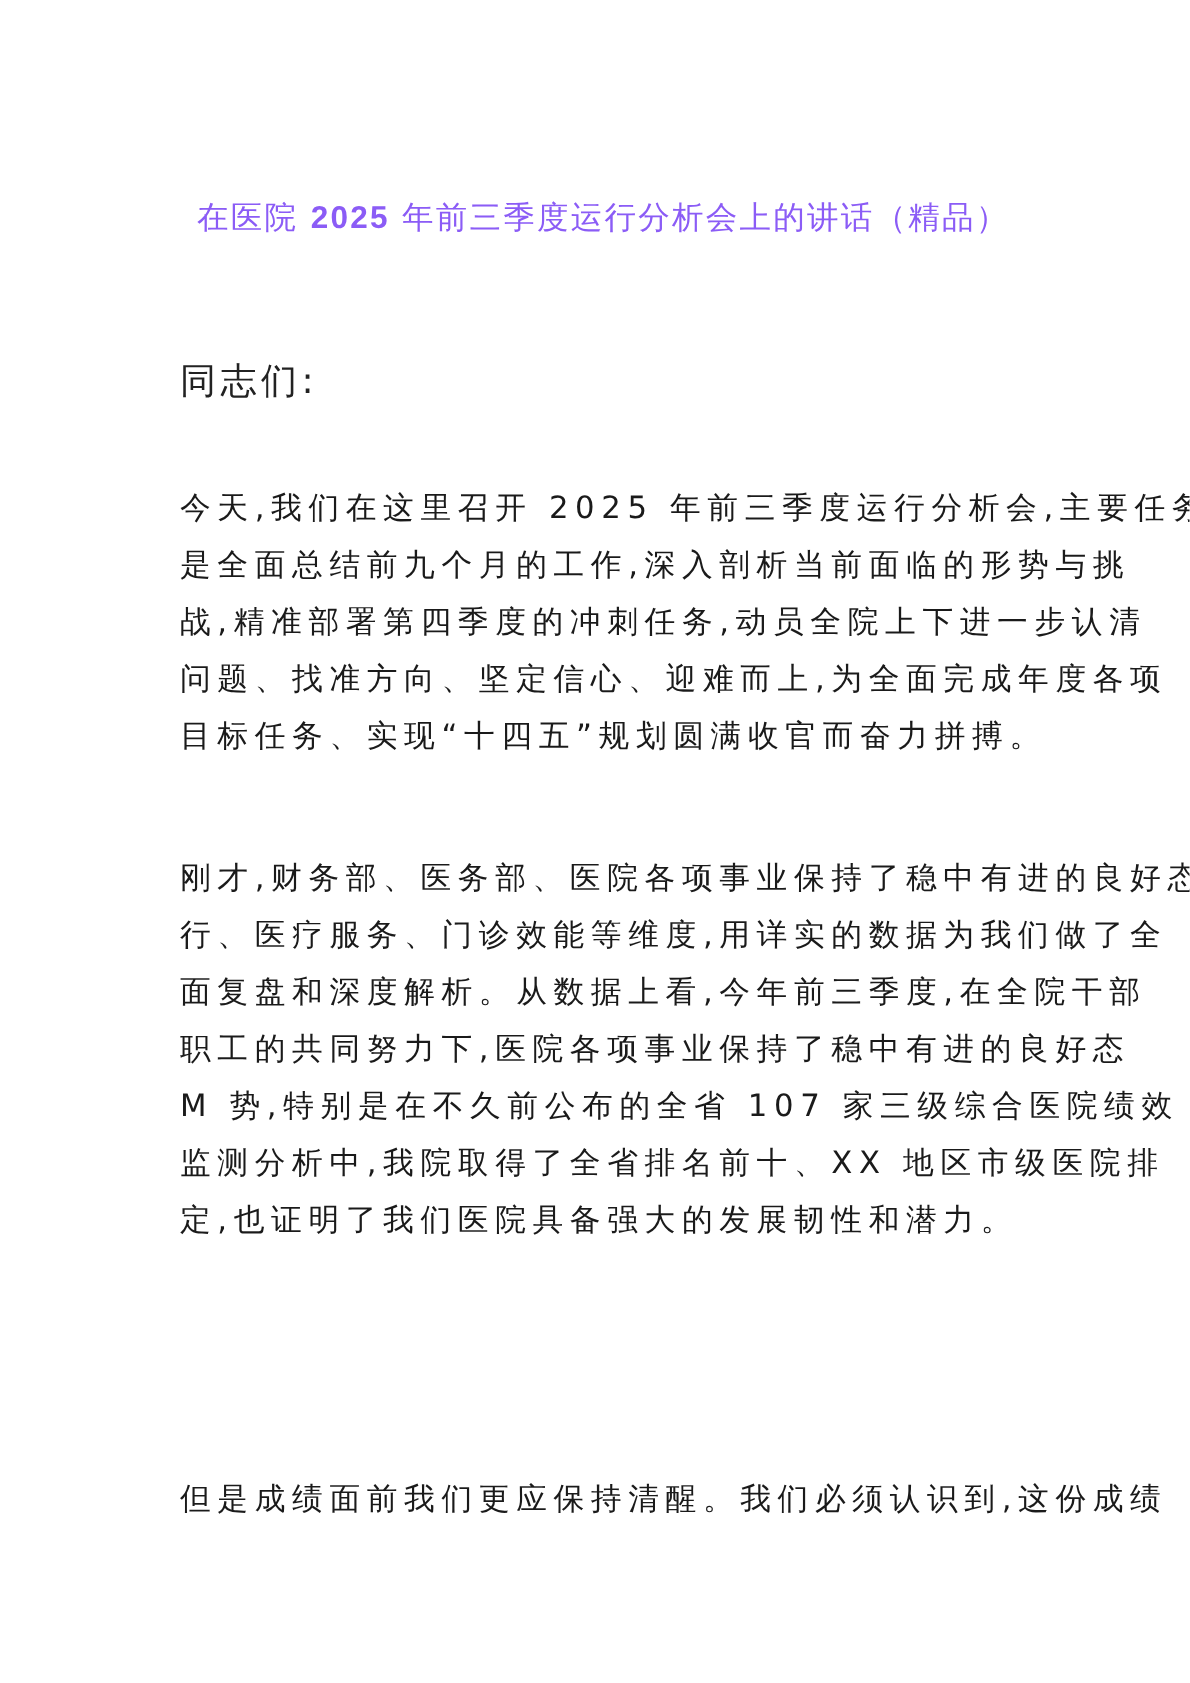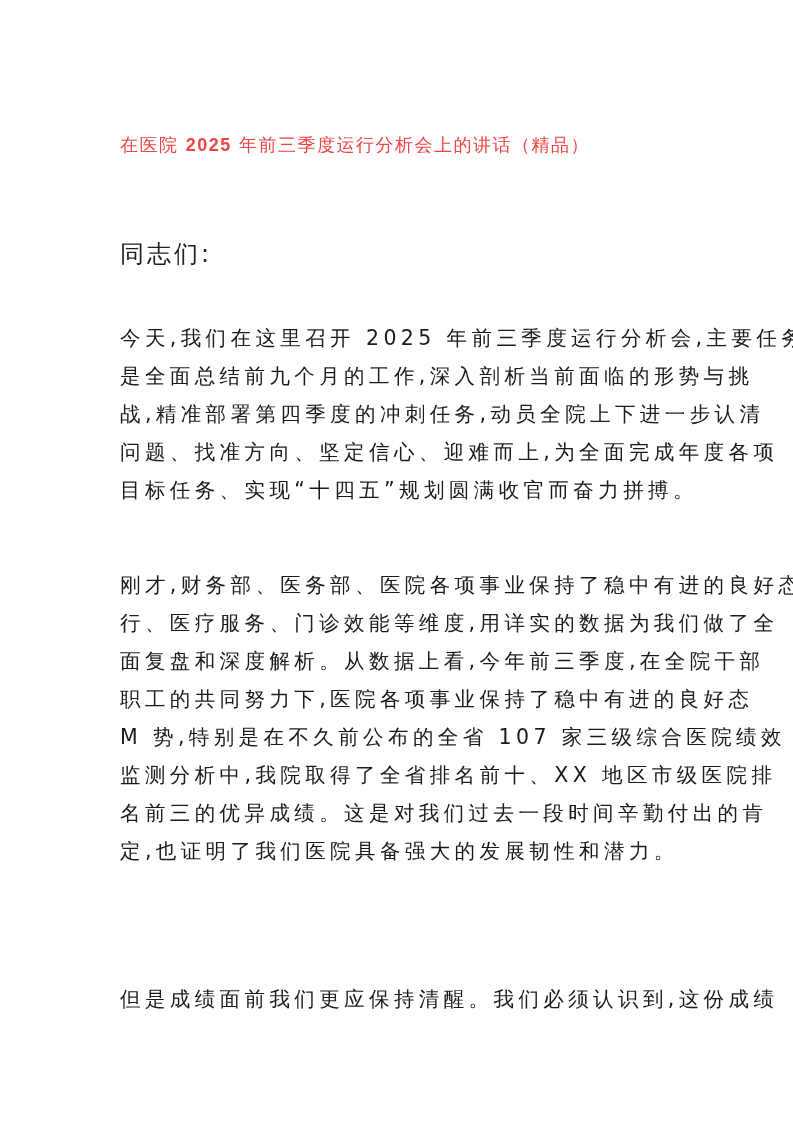--- a/index.html
+++ b/index.html
@@ -1,21 +1,21 @@
 <!DOCTYPE html>
 <html><head>
 <meta charset="utf-8">
 <style>
   html, body { margin: 0; padding: 0; background: #ffffff; }
   body { width: 793px; height: 1122px; position: relative; overflow: hidden;
          font-family: "DejaVu Sans", "Liberation Sans", sans-serif; color: #111111; }
   .page { position: absolute; left: 0; top: 0; width: 793px; height: 1122px; background: #ffffff; }
   .title { position: absolute; left: 120px; width: 553px; top: 130px; height: 30px;
-           font-size: 18px; line-height: 30px; text-align: left; white-space: nowrap;
-           letter-spacing: 1.5px; color: #ef4444; }
+           font-size: 21px; line-height: 30px; text-align: right; white-space: nowrap;
+           letter-spacing: 1.5px; color: #8b5cf6; }
   .title .num { font-family: "Liberation Sans", sans-serif; font-weight: bold; }
   .salutation { position: absolute; left: 120px; top: 240px; font-size: 24px; line-height: 28px;
                 letter-spacing: 3px; color: #222; }
   .para { position: absolute; left: 120px; width: 556px; }
   .line { display: block; height: 38px; line-height: 38px; font-size: 20.5px; white-space: nowrap;
           letter-spacing: 4.4px; color: #1a1a1a; overflow: visible; }
   #p1 { top: 319px; }
   #p2 { top: 566px; }
   #p3 { top: 940px; margin-top: 40px; }
 </style>
@@ -36,21 +36,20 @@
     <span class="line">目标任务、实现“十四五”规划圆满收官而奋力拼搏。</span>
   </div>
 
   <div class="para" id="p2">
     <span class="line">刚才,财务部、医务部、医院各项事业保持了稳中有进的良好态</span>
     <span class="line">行、医疗服务、门诊效能等维度,用详实的数据为我们做了全</span>
     <span class="line">面复盘和深度解析。从数据上看,今年前三季度,在全院干部</span>
     <span class="line">职工的共同努力下,医院各项事业保持了稳中有进的良好态</span>
     <span class="line">M 势,特别是在不久前公布的全省 107 家三级综合医院绩效</span>
     <span class="line">监测分析中,我院取得了全省排名前十、XX 地区市级医院排</span>
-    <span class="line">名前三的优异成绩。这是对我们过去一段时间辛勤付出的肯</span>
     <span class="line">定,也证明了我们医院具备强大的发展韧性和潜力。</span>
   </div>
 
   <div class="para" id="p3">
     <span class="line">但是成绩面前我们更应保持清醒。我们必须认识到,这份成绩</span>
   </div>
 
 </div>
 
 </body></html>

